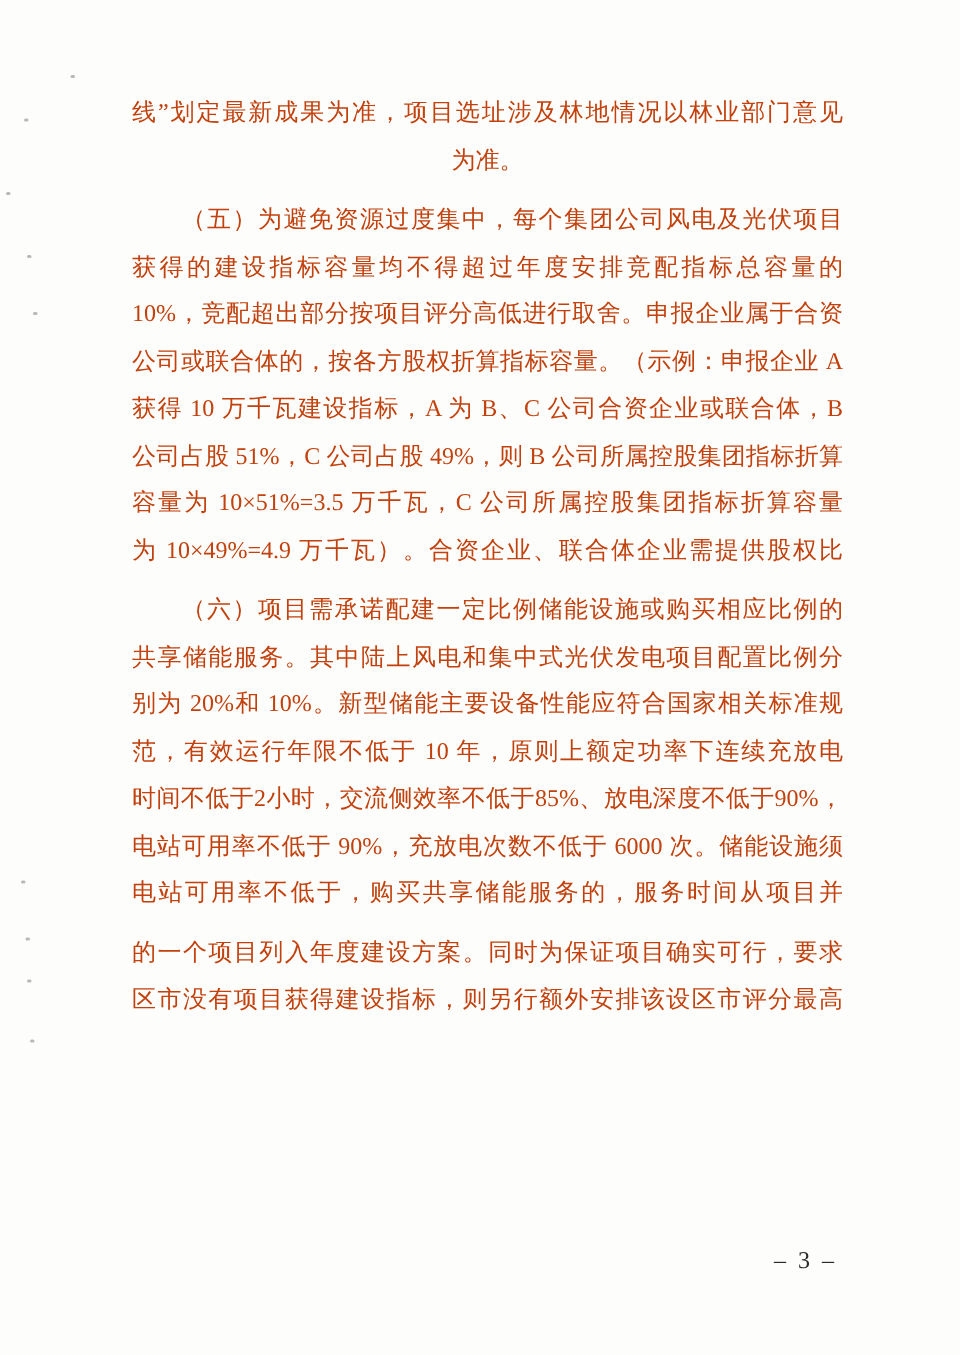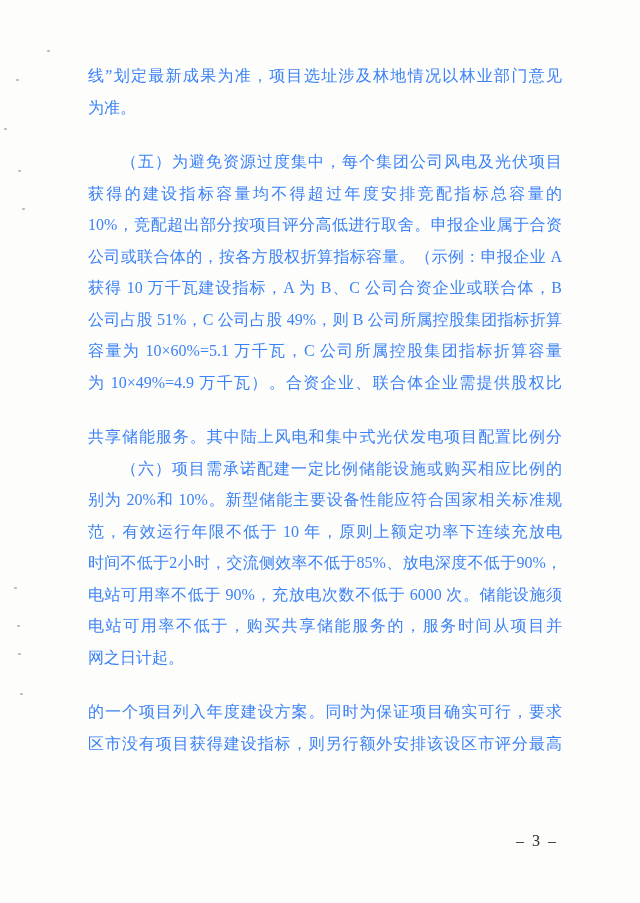--- a/index.html
+++ b/index.html
@@ -20,29 +20,29 @@
     background: #fdfdfc;
     color: #1e1e1e;
     overflow: hidden;
   }
   .text-block {
     position: absolute;
     left: 88px;
     top: 60px;
     width: 474px;
     font-size: 16px;
-    color: #3b82f6;
+    color: #c2410c;
   }
   .para { margin: 0; }
-  .para + .para { margin-top: 23px; }
+  .para + .para { margin-top: 8px; }
   .line {
     height: 31.5px;
     line-height: 31.5px;
     overflow: hidden;
-    text-align: left;
+    text-align: center;
     white-space: normal;
   }
   .line.fill {
     text-align: justify;
     text-align-last: justify;
   }
   .line.indent {
     padding-left: 33px;
   }
   .page-number {
@@ -71,32 +71,31 @@
         <div class="line fill">线”划定最新成果为准，项目选址涉及林地情况以林业部门意见</div>
         <div class="line">为准。</div>
       </div>
       <div class="para">
         <div class="line fill indent">（五）为避免资源过度集中，每个集团公司风电及光伏项目</div>
         <div class="line fill">获得的建设指标容量均不得超过年度安排竞配指标总容量的</div>
         <div class="line fill">10%，竞配超出部分按项目评分高低进行取舍。申报企业属于合资</div>
         <div class="line fill">公司或联合体的，按各方股权折算指标容量。（示例：申报企业 A</div>
         <div class="line fill">获得 10 万千瓦建设指标，A 为 B、C 公司合资企业或联合体，B</div>
         <div class="line fill">公司占股 51%，C 公司占股 49%，则 B 公司所属控股集团指标折算</div>
-        <div class="line fill">容量为 10×60%=5.1 万千瓦，C 公司所属控股集团指标折算容量</div>
+        <div class="line fill">容量为 10×51%=3.5 万千瓦，C 公司所属控股集团指标折算容量</div>
         <div class="line fill">为 10×49%=4.9 万千瓦）。合资企业、联合体企业需提供股权比</div>
       </div>
       <div class="para">
+        <div class="line fill indent">（六）项目需承诺配建一定比例储能设施或购买相应比例的</div>
         <div class="line fill">共享储能服务。其中陆上风电和集中式光伏发电项目配置比例分</div>
-        <div class="line fill indent">（六）项目需承诺配建一定比例储能设施或购买相应比例的</div>
         <div class="line fill">别为 20%和 10%。新型储能主要设备性能应符合国家相关标准规</div>
         <div class="line fill">范，有效运行年限不低于 10 年，原则上额定功率下连续充放电</div>
         <div class="line fill">时间不低于2小时，交流侧效率不低于85%、放电深度不低于90%，</div>
         <div class="line fill">电站可用率不低于 90%，充放电次数不低于 6000 次。储能设施须</div>
         <div class="line fill">电站可用率不低于，购买共享储能服务的，服务时间从项目并</div>
-        <div class="line">网之日计起。</div>
       </div>
       <div class="para">
         <div class="line fill">的一个项目列入年度建设方案。同时为保证项目确实可行，要求</div>
         <div class="line fill">区市没有项目获得建设指标，则另行额外安排该设区市评分最高</div>
       </div>
     </div>
   <div class="page-number">– 3 –</div>
   <div id="specks">
       <div class="speck" style="left: 47px; top: 50px;"></div>
       <div class="speck" style="left: 16px; top: 79px;"></div>

